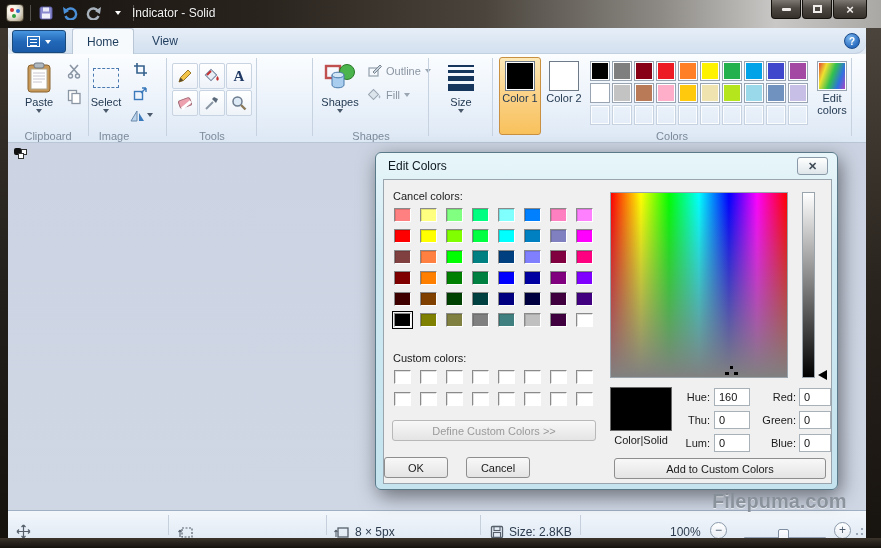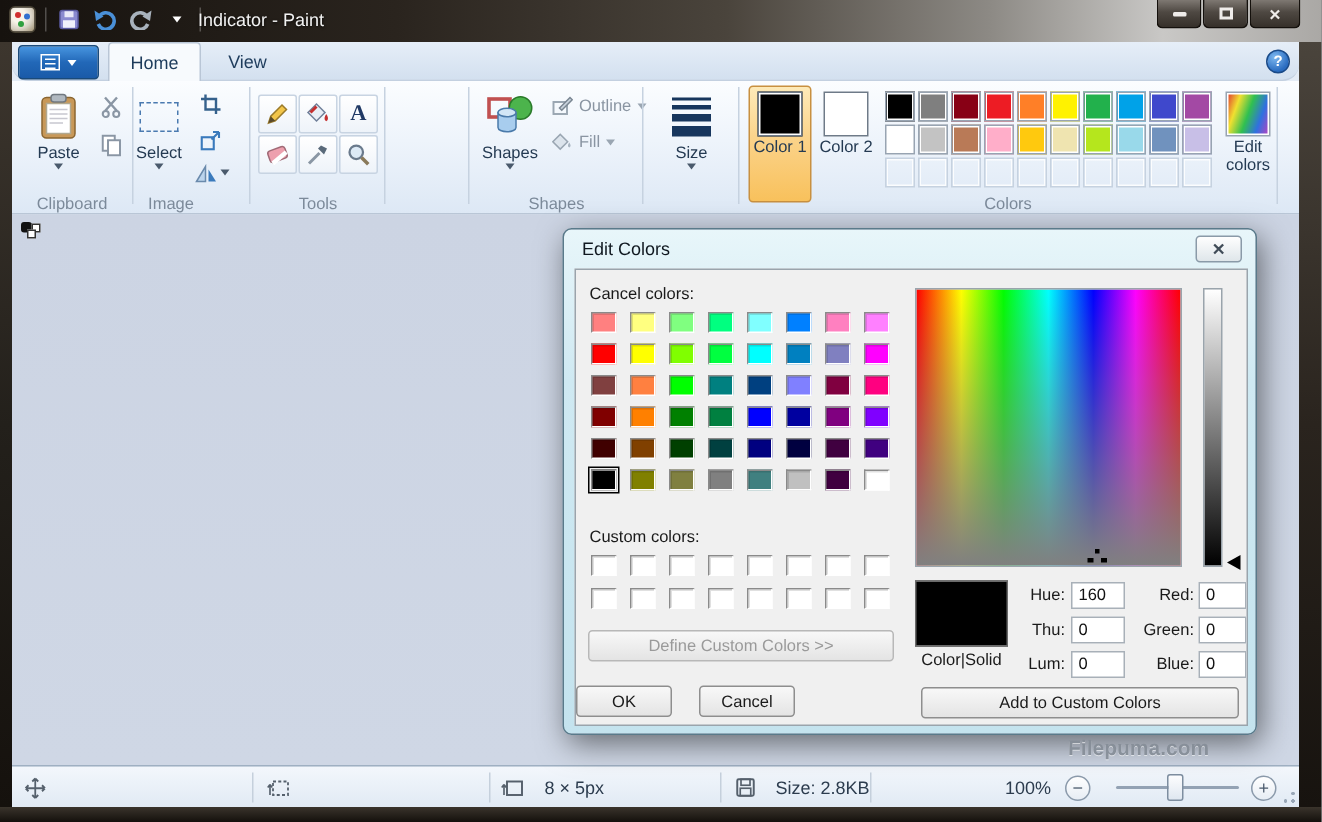--- a/index.html
+++ b/index.html
@@ -82,21 +82,21 @@
     background:linear-gradient(#ccd4e3,#cfd7e5); }
   .mini-image { position:absolute; left:6px; top:5px; width:14px; height:12px; }
   .mini-image .blob { position:absolute; left:0; top:0; width:8px; height:7px; background:#111;
     border-radius:2px 3px 3px 2px; }
   .mini-image .h1 { position:absolute; left:7px; top:1px; width:6px; height:6px; background:#fff; border:1px solid #333; }
   .mini-image .h2 { position:absolute; left:4px; top:5px; width:6px; height:6px; background:#fff; border:1px solid #333; }
   
   .statusbar { position:absolute; left:0; top:482px; width:858px; height:28px;
     background:linear-gradient(#f3f7fc,#e1eaf4); border-top:1px solid #9fb0c2;
     font-size:12px; color:#2c3c4e; }
-  .statusbar .item { position:absolute; top:0; height:28px; display:flex; align-items:center; gap:13px; }
+  .statusbar .item { position:absolute; top:0; height:28px; display:flex; align-items:flex-end; gap:5px; }
   .statusbar .ssep { position:absolute; top:4px; width:1px; height:20px; background:#c5d0dc; }
   .zoom-circle { width:17px; height:17px; border-radius:50%; border:1px solid #8b9aab;
     background:linear-gradient(#ffffff,#e7edf4); color:#4a5a6c; font-size:12px; line-height:15px;
     text-align:center; }
   .zoom-track { position:relative; width:82px; height:2px; background:#93a2b4; border-radius:1px; }
   .zoom-thumb { position:absolute; left:34px; top:-8px; width:11px; height:18px; border:1px solid #7e8ea0;
     border-radius:2px; background:linear-gradient(#fdfdfe,#dfe7f0); }
   .grip { position:absolute; right:2px; bottom:2px; width:10px; height:10px;
     background:
      radial-gradient(circle,#9aa8b8 40%,transparent 45%) 6px 6px/4px 4px no-repeat,
@@ -180,21 +180,21 @@
       <svg width="16" height="14" viewBox="0 0 16 14">
         <path d="M12 5 A5.5 5.5 0 1 0 12.5 10" fill="none" stroke="#a8b2bc" stroke-width="2.4"></path>
         <path d="M15 1 L9 5 L14 8 Z" fill="#a8b2bc"></path>
       </svg>
     </span>
     <span class="qat-btn">
       <span class="dd white"></span>
     </span>
     <span class="sep"></span>
   </div>
-  <span class="title-text">Indicator - Paint</span>
+  <span class="title-text">Indicator - Solid</span>
   <div class="win-buttons">
     <div class="win-btn">
         <span class="minus"></span>
       </div>
     <div class="win-btn">
         <span class="box"></span>
       </div>
     <div class="win-btn close">
         <span>×</span>
       </div>
@@ -583,13 +583,13 @@
     <input class="num rt" style="left: 415px; top: 208px;" readonly="" value="0">
     <span class="fld-label" style="left:370px;top:234px">Green:</span>
     <input class="num rt" style="left: 415px; top: 231px;" readonly="" value="0">
     <span class="fld-label" style="left:370px;top:257px">Blue:</span>
     <input class="num rt" style="left: 415px; top: 254px;" readonly="" value="0">
 
     <div class="dlg-btn" style="left:230px;top:278px;width:212px;height:21px">Add to Custom Colors</div>
   </div>
 </div>
 
-<div style="position:absolute;left:712px;top:490px;font-size:14px;font-weight:bold;color:#858d97;opacity:.9;text-shadow:0 1px 0 rgba(255,255,255,.6)">Filepuma.com</div>
+<div style="position:absolute;left:712px;top:490px;font-size:20px;font-weight:bold;color:#858d97;opacity:.9;text-shadow:0 1px 0 rgba(255,255,255,.6)">Filepuma.com</div>
 
 </body></html>

